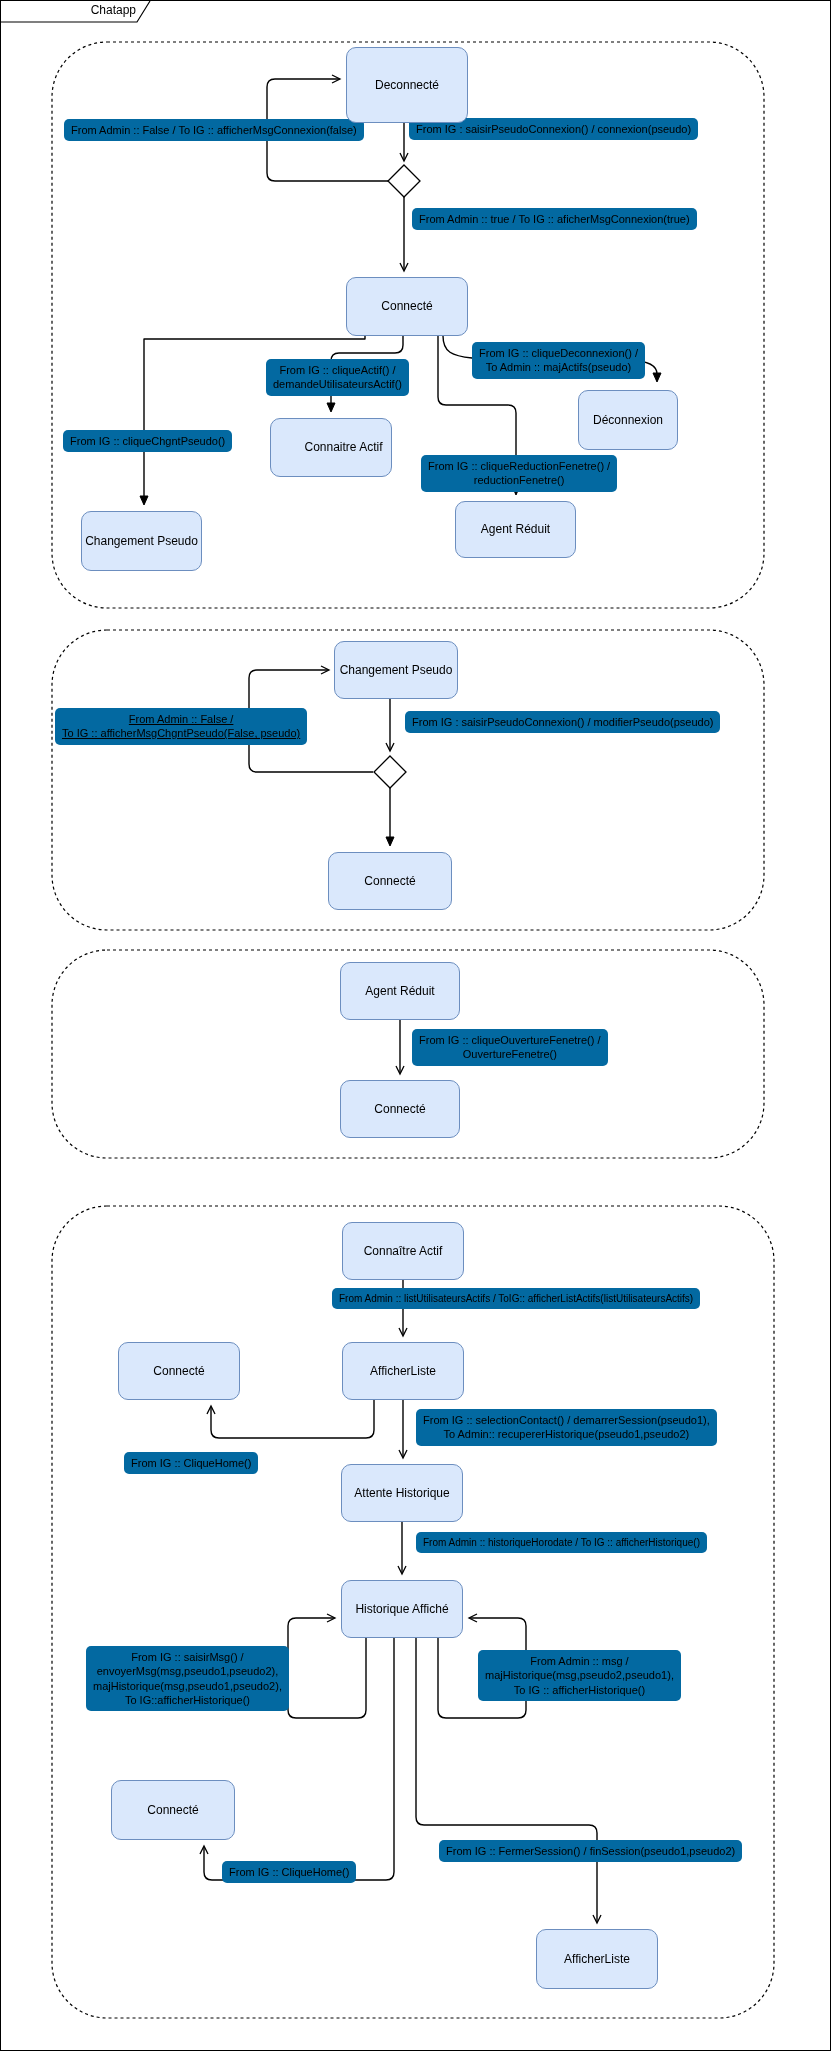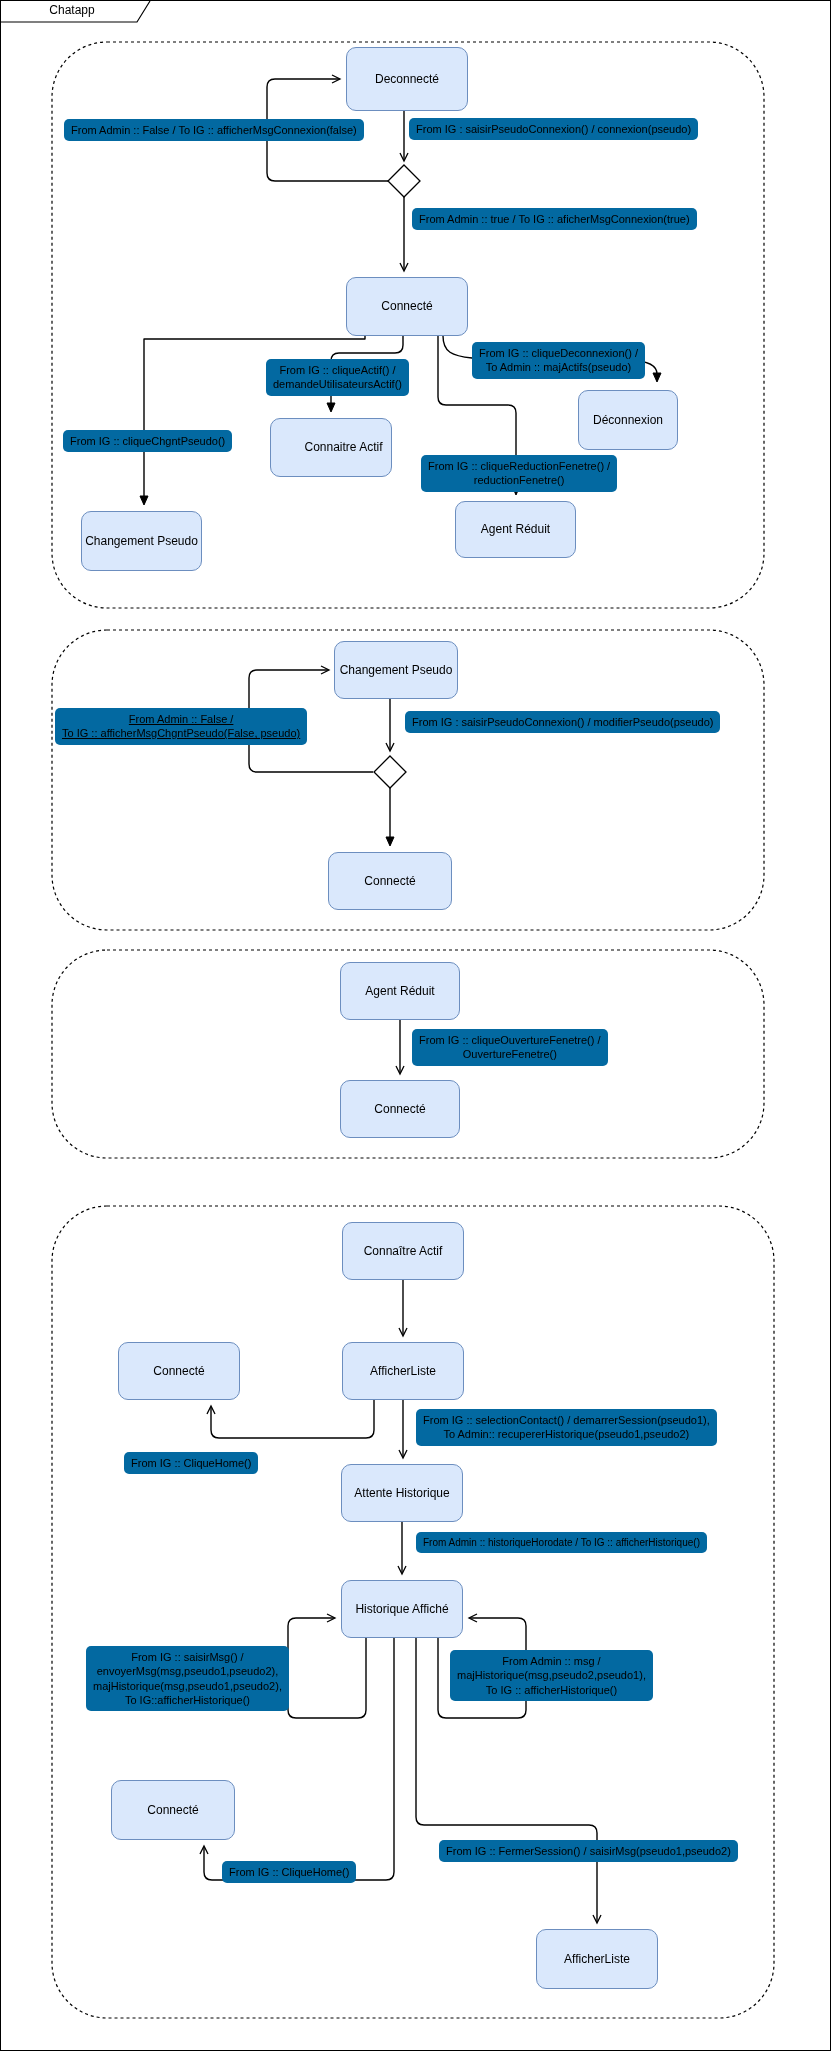--- a/index.html
+++ b/index.html
@@ -4,21 +4,21 @@
 <style>
   html,body{margin:0;padding:0;background:#fff;}
   .canvas{position:relative;width:831px;height:2051px;background:#fff;font-family:"Liberation Sans",sans-serif;overflow:hidden;}
   svg.layer{position:absolute;left:0;top:0;z-index:1;}
   .state{position:absolute;z-index:3;background:#dae8fc;border:1.3px solid #6c8ebf;border-radius:10px;
          display:flex;align-items:center;justify-content:center;text-align:center;
          font-size:12px;color:#000;box-sizing:border-box;line-height:1.25;}
   .tlabel{position:absolute;z-index:2;background:#0369a1;border-radius:5px;padding:4px 7px;
           font-size:11px;color:#000;white-space:pre-line;text-align:center;line-height:1.3;}
   .tlabel.small{font-size:10px;}
-  .frame-title{position:absolute;left:8px;top:3px;width:128px;z-index:4;text-align:center;
+  .frame-title{position:absolute;left:8px;top:3px;width:128px;z-index:4;text-align:right;
                font-size:12px;color:#000;}
 </style>
 </head>
 <body>
 
 <div class="canvas">
 
   <svg class="layer" width="831" height="2051" viewBox="0 0 831 2051">
     <defs>
       <marker id="mOpen" markerUnits="userSpaceOnUse" markerWidth="14" markerHeight="14" refX="10" refY="7" orient="auto">
@@ -64,21 +64,21 @@
       <path d="M 402 1522 L 402 1573" marker-end="url(#mOpen)"></path>
       <path d="M 366 1638 L 366 1710 Q 366 1718 358 1718 L 296 1718 Q 288 1718 288 1710 L 288 1626 Q 288 1618 296 1618 L 334 1618" marker-end="url(#mOpen)"></path>
       <path d="M 438 1638 L 438 1710 Q 438 1718 446 1718 L 518 1718 Q 526 1718 526 1710 L 526 1626 Q 526 1618 518 1618 L 470 1618" marker-end="url(#mOpen)"></path>
       <path d="M 394 1638 L 394 1872 Q 394 1880 386 1880 L 212 1880 Q 204 1880 204 1872 L 204 1847" marker-end="url(#mOpen)"></path>
       <path d="M 416 1638 L 416 1817 Q 416 1825 424 1825 L 589 1825 Q 597 1825 597 1833 L 597 1922" marker-end="url(#mOpen)"></path>
     </g>
   </svg>
 
   <div class="frame-title">Chatapp</div>
 
-  <div class="state" style="left:346px;top:47px;width:122px;height:64px;">Deconnecté</div>
+  <div class="state" style="left:346px;top:47px;width:122px;height:76px;">Deconnecté</div>
   <div class="state" style="left:346px;top:277px;width:122px;height:59px;">Connecté</div>
   <div class="state" style="left:270px;top:418px;width:122px;height:59px;padding-left:25px;">Connaitre Actif</div>
   <div class="state" style="left:578px;top:390px;width:100px;height:60px;">Déconnexion</div>
   <div class="state" style="left:81px;top:511px;width:121px;height:60px;">Changement Pseudo</div>
   <div class="state" style="left:455px;top:501px;width:121px;height:57px;">Agent Réduit</div>
 
   <div class="tlabel" style="left:64px;top:119px;">From Admin :: False / To IG :: afficherMsgConnexion(false)</div>
   <div class="tlabel" style="left:409px;top:118px;">From IG : saisirPseudoConnexion() / connexion(pseudo)</div>
   <div class="tlabel" style="left:412px;top:208px;">From Admin :: true / To IG :: aficherMsgConnexion(true)</div>
   <div class="tlabel" style="left:472px;top:342px;">From IG :: cliqueDeconnexion() /
@@ -103,27 +103,28 @@
 OuvertureFenetre()</div>
 
   <div class="state" style="left:342px;top:1222px;width:122px;height:58px;">Connaître Actif</div>
   <div class="state" style="left:118px;top:1342px;width:122px;height:58px;">Connecté</div>
   <div class="state" style="left:342px;top:1342px;width:122px;height:58px;">AfficherListe</div>
   <div class="state" style="left:341px;top:1464px;width:122px;height:58px;">Attente Historique</div>
   <div class="state" style="left:341px;top:1580px;width:122px;height:58px;">Historique Affiché</div>
   <div class="state" style="left:111px;top:1780px;width:124px;height:60px;">Connecté</div>
   <div class="state" style="left:536px;top:1929px;width:122px;height:60px;">AfficherListe</div>
 
+  <div class="tlabel small" style="left:332px;top:1288px;">From Admin :: listUtilisateursActifs / ToIG:: afficherListActifs(listUtilisateursActifs)</div>
   <div class="tlabel" style="left:416px;top:1409px;">From IG :: selectionContact() / demarrerSession(pseudo1),
 To Admin:: recupererHistorique(pseudo1,pseudo2)</div>
   <div class="tlabel" style="left:124px;top:1452px;">From IG :: CliqueHome()</div>
   <div class="tlabel small" style="left:416px;top:1532px;">From Admin :: historiqueHorodate / To IG :: afficherHistorique()</div>
   <div class="tlabel" style="left:86px;top:1646px;">From IG :: saisirMsg() /
 envoyerMsg(msg,pseudo1,pseudo2),
 majHistorique(msg,pseudo1,pseudo2),
 To IG::afficherHistorique()</div>
-  <div class="tlabel" style="left:450px;top:1650px;">From Admin :: msg /
+  <div class="tlabel" style="left:478px;top:1650px;">From Admin :: msg /
 majHistorique(msg,pseudo2,pseudo1),
 To IG :: afficherHistorique()</div>
   <div class="tlabel" style="left:222px;top:1861px;">From IG :: CliqueHome()</div>
-  <div class="tlabel" style="left:439px;top:1840px;">From IG :: FermerSession() / saisirMsg(pseudo1,pseudo2)</div>
+  <div class="tlabel" style="left:439px;top:1840px;">From IG :: FermerSession() / finSession(pseudo1,pseudo2)</div>
 
 </div>
 
 </body></html>

